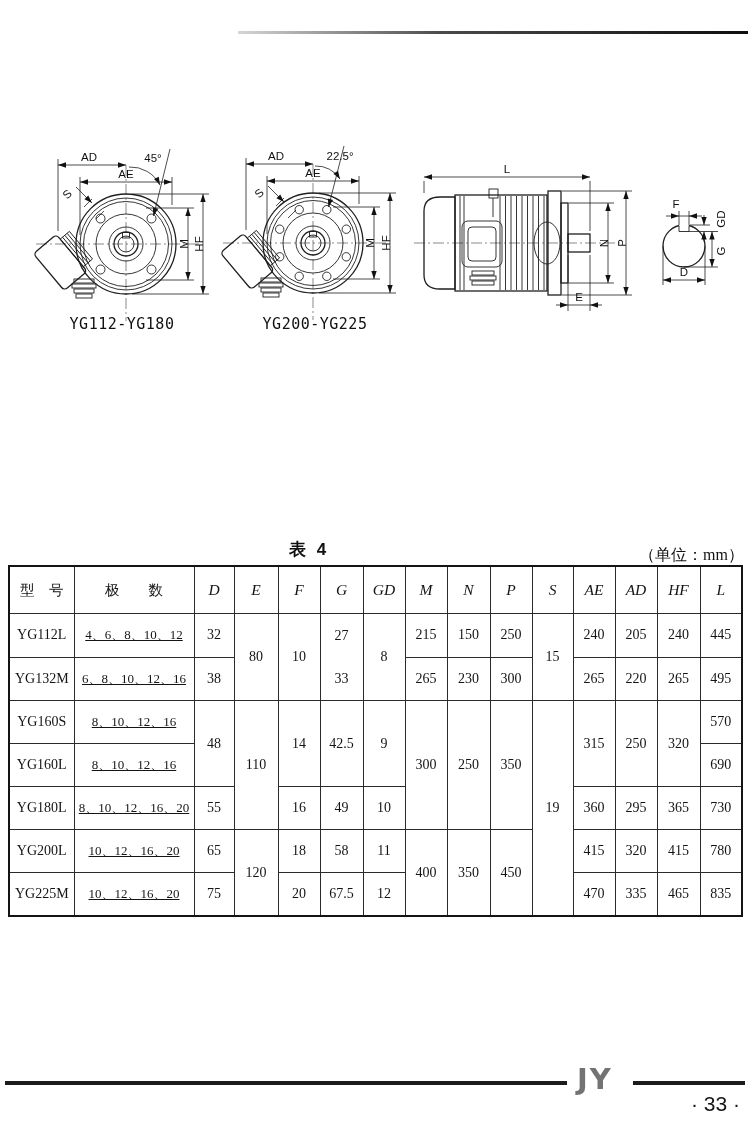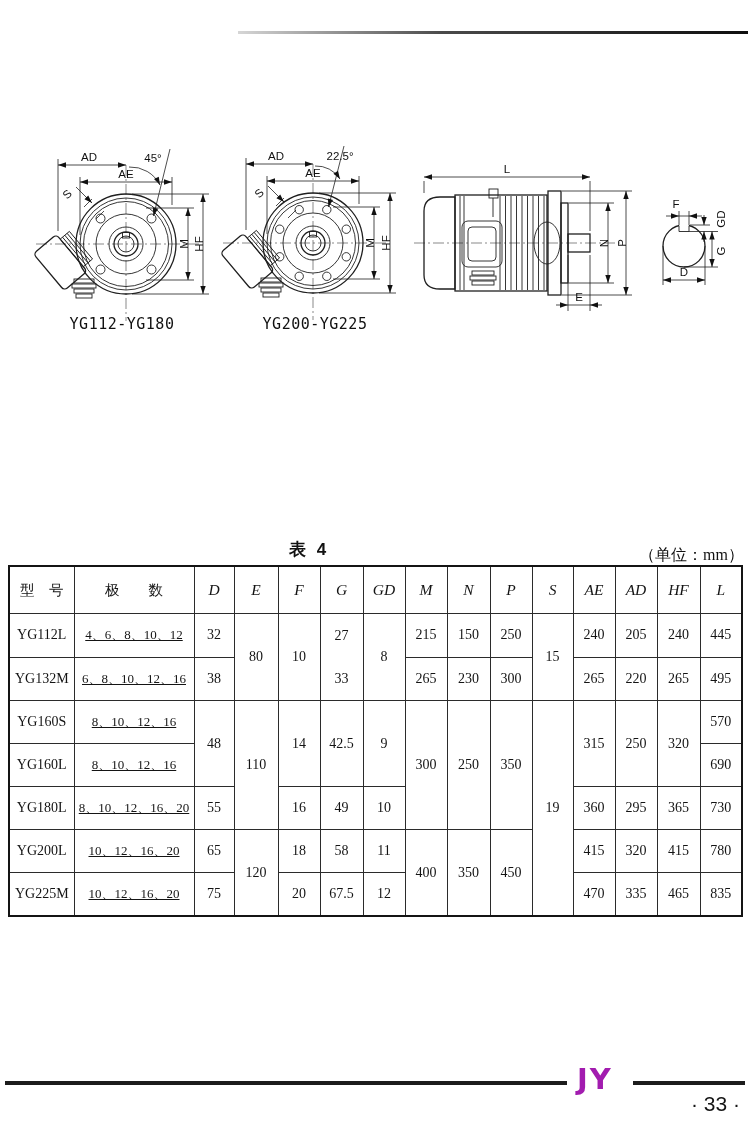--- a/index.html
+++ b/index.html
@@ -27,21 +27,21 @@
   .dims th,.dims td{border:1px solid #2b2b2b;text-align:center;vertical-align:middle;
                     padding:0;overflow:hidden;}
   .dims th{height:46px;font-weight:normal;font-size:14.5px;margin-top:36px;}
   .dims th.it{font-style:italic;font-size:15.5px;}
   .dims td{height:42px;font-size:14px;}
   .dims td.poles{font-size:13px;text-decoration:underline;}
   .gv{height:43px;line-height:43px;}
   .ftr-rule-left{position:absolute;top:1081px;left:5px;width:562px;height:4px;background:#1c1c1c;}
   .ftr-rule-right{position:absolute;top:1081px;left:633px;width:112px;height:4px;background:#1c1c1c;}
   .ftr-logo{position:absolute;top:1062px;left:577px;font-family:"DejaVu Sans",sans-serif;
-            font-weight:900;font-size:29px;letter-spacing:2px;color:#a21caf;}
+            font-weight:900;font-size:29px;letter-spacing:2px;color:#737373;}
   .ftr-page{position:absolute;top:1092px;right:10px;font-size:21px;color:#151515;}
 </style>
 </head>
 <body>
 
 <div class="page">
 
   <div class="hdr-rule"></div>
 
   <svg class="figure" width="750" height="215" viewBox="0 0 750 215">

